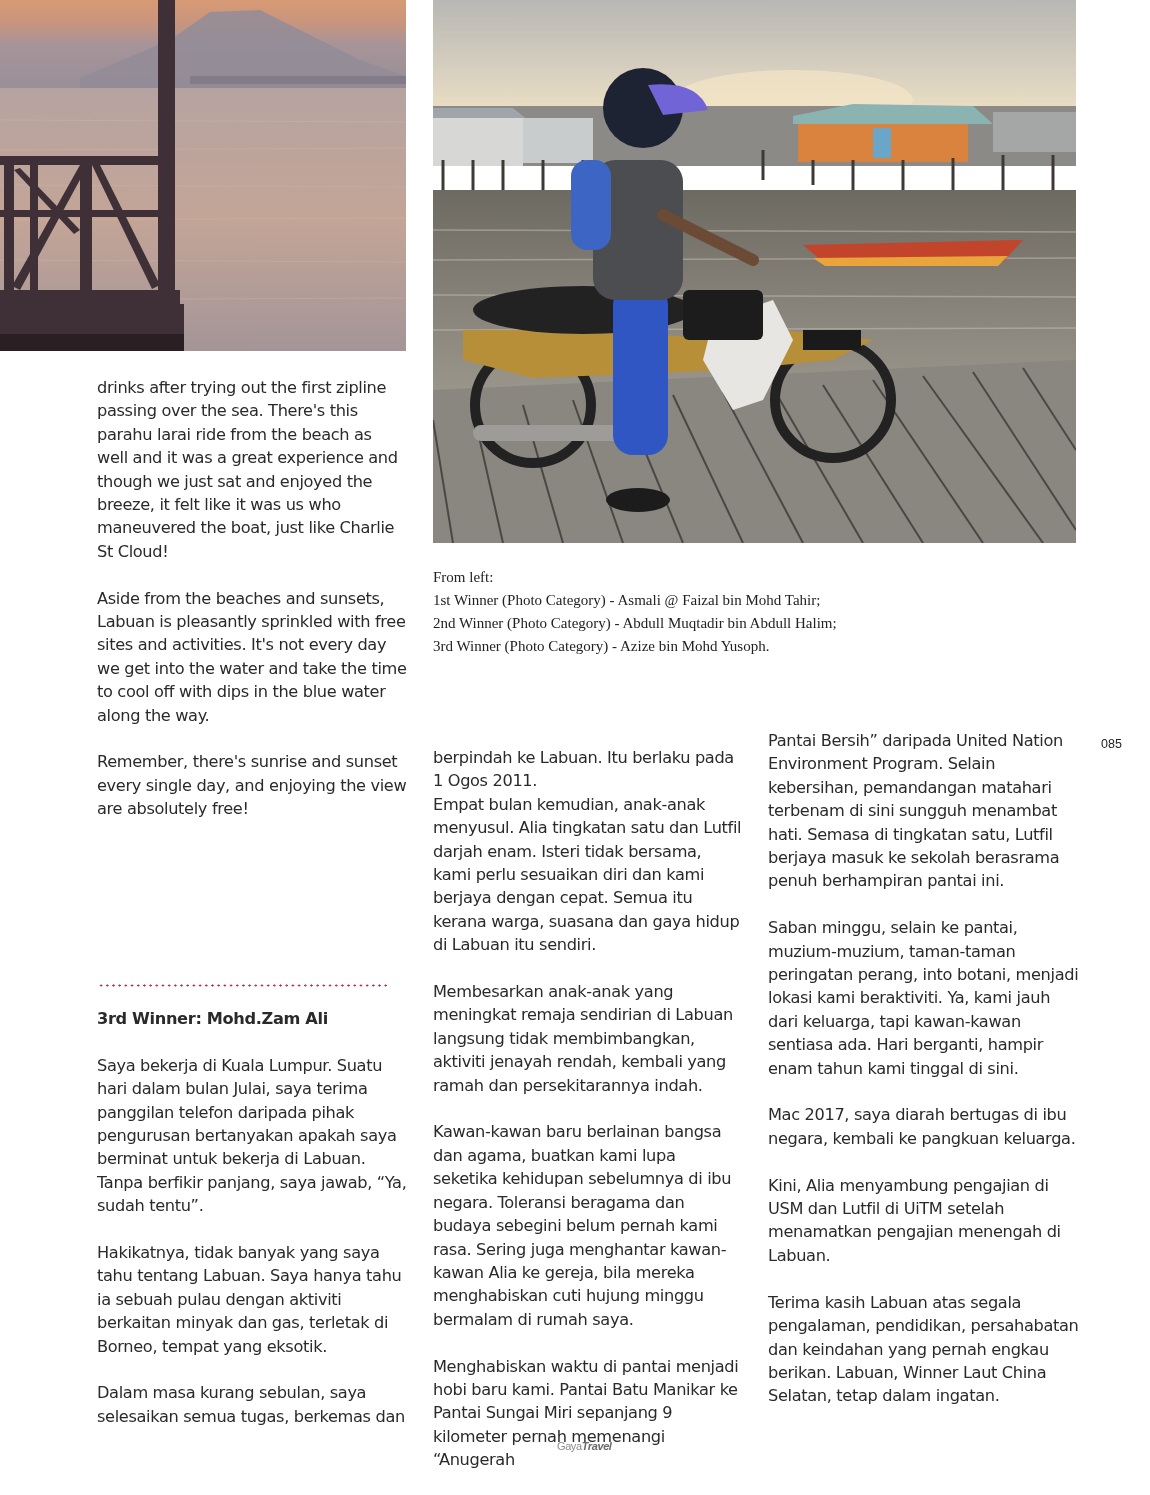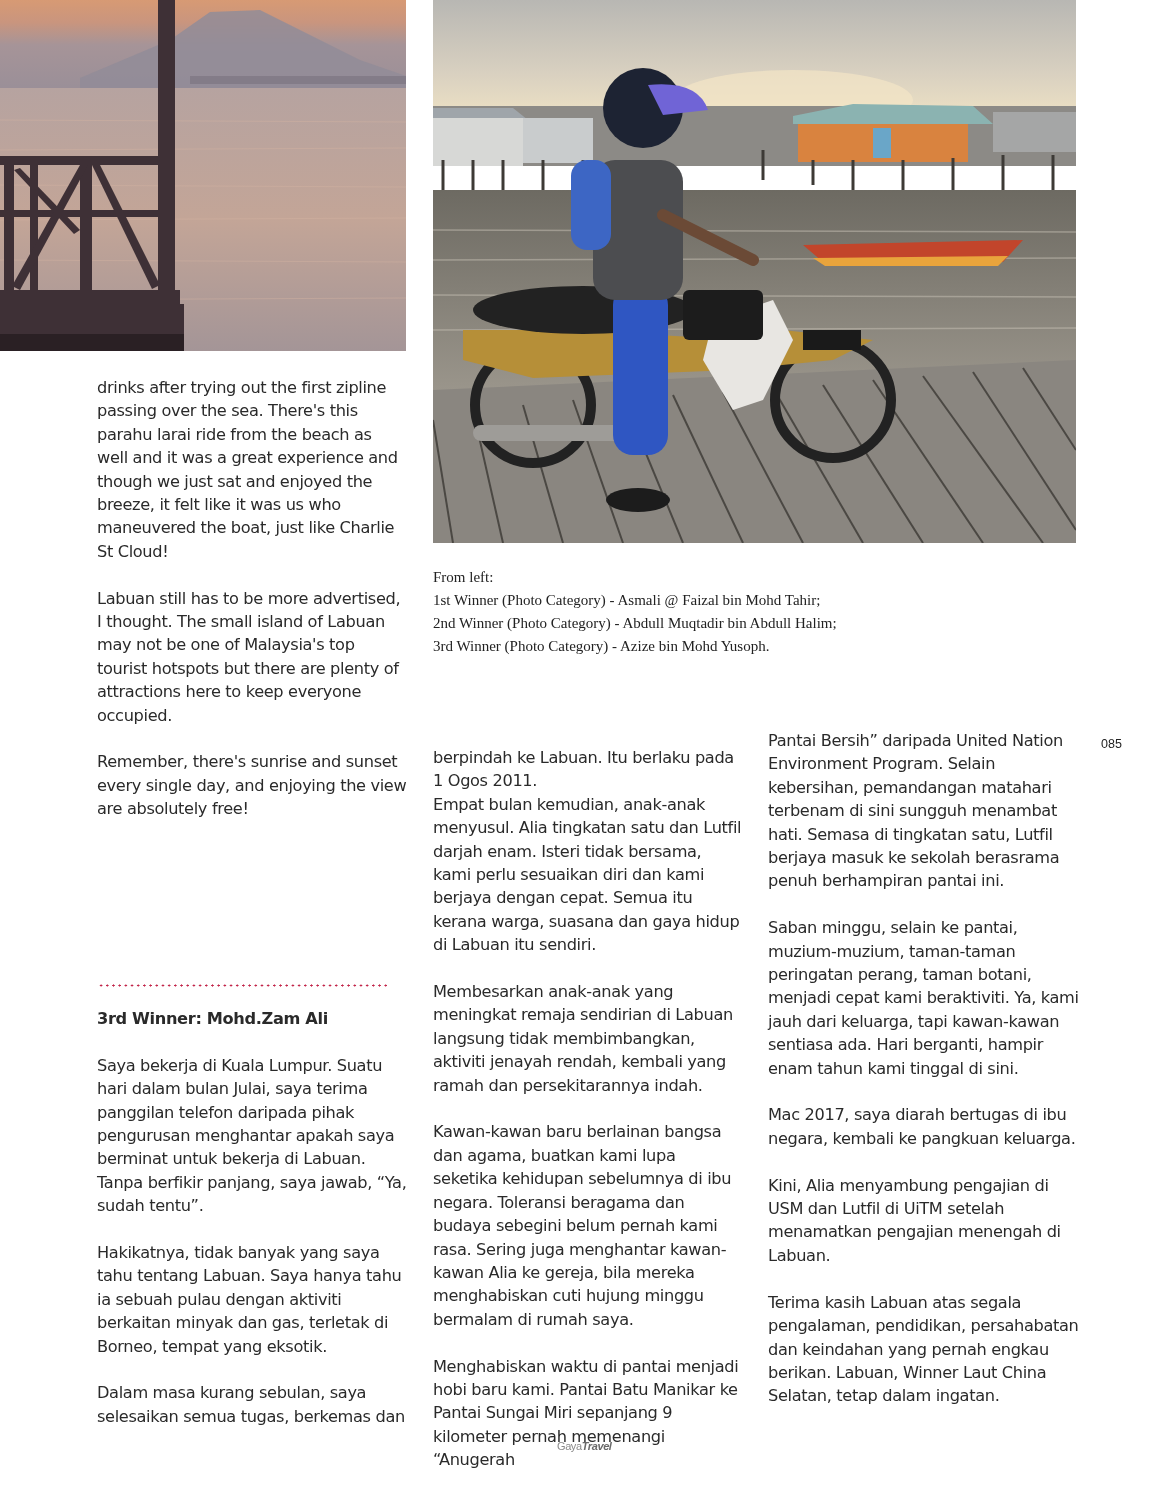--- a/index.html
+++ b/index.html
@@ -167,44 +167,44 @@
 
 <div id="caption">
   <div>From left:</div>
   <div>1st Winner (Photo Category) - Asmali @ Faizal bin Mohd Tahir;</div>
   <div>2nd Winner (Photo Category) - Abdull Muqtadir bin Abdull Halim;</div>
   <div>3rd Winner (Photo Category) - Azize bin Mohd Yusoph.</div>
 </div>
 
 <div class="col" id="col1-top">
   <p>drinks after trying out the first zipline passing over the sea. There's this parahu larai ride from the beach as well and it was a great experience and though we just sat and enjoyed the breeze, it felt like it was us who maneuvered the boat, just like Charlie St Cloud!</p>
-  <p>Labuan still has to be more advertised, I thought. The small island of Labuan may not be one of Malaysia's top tourist hotspots but there are plenty of attractions here to keep everyone occupied.</p>
+  <p>Aside from the beaches and sunsets, Labuan is pleasantly sprinkled with free sites and activities. It's not every day we get into the water and take the time to cool off with dips in the blue water along the way.</p>
   <p class="tight">Remember, there's sunrise and sunset every single day, and enjoying the view are absolutely free!</p>
 </div>
 
 <div class="divider"></div>
 
 <div class="col" id="col1-bottom">
   <div class="heading">3rd Winner: Mohd.Zam Ali</div>
-  <p>Saya bekerja di Kuala Lumpur.  Suatu hari dalam bulan Julai, saya terima panggilan telefon daripada pihak pengurusan menghantar apakah saya berminat untuk bekerja di Labuan. Tanpa berfikir panjang, saya jawab, “Ya, sudah tentu”.</p>
+  <p>Saya bekerja di Kuala Lumpur.  Suatu hari dalam bulan Julai, saya terima panggilan telefon daripada pihak pengurusan bertanyakan apakah saya berminat untuk bekerja di Labuan. Tanpa berfikir panjang, saya jawab, “Ya, sudah tentu”.</p>
   <p>Hakikatnya, tidak banyak yang saya tahu tentang Labuan. Saya hanya tahu ia sebuah pulau dengan aktiviti berkaitan minyak dan gas, terletak di Borneo, tempat yang eksotik.</p>
   <p class="tight">Dalam masa kurang sebulan, saya selesaikan semua tugas, berkemas dan</p>
 </div>
 
 <div class="col" id="col2">
   <p class="tight">berpindah ke Labuan.  Itu berlaku pada 1 Ogos 2011.</p>
   <p>Empat bulan kemudian, anak-anak menyusul.  Alia tingkatan satu dan Lutfil darjah enam.  Isteri tidak bersama, kami perlu sesuaikan diri dan kami berjaya dengan cepat.  Semua itu kerana warga, suasana dan gaya hidup di Labuan itu sendiri.</p>
   <p>Membesarkan anak-anak yang meningkat remaja sendirian di Labuan langsung tidak membimbangkan, aktiviti jenayah rendah, kembali yang ramah dan persekitarannya indah.</p>
   <p>Kawan-kawan baru berlainan bangsa dan agama, buatkan kami lupa seketika kehidupan sebelumnya di ibu negara. Toleransi beragama dan budaya sebegini belum pernah kami rasa.  Sering juga menghantar kawan-kawan Alia ke gereja, bila mereka menghabiskan cuti hujung minggu bermalam di rumah saya.</p>
   <p class="tight">Menghabiskan waktu di pantai menjadi hobi baru kami.  Pantai Batu Manikar ke Pantai Sungai Miri sepanjang 9 kilometer pernah memenangi “Anugerah</p>
 </div>
 
 <div class="col" id="col3">
   <p>Pantai Bersih” daripada United Nation Environment Program.  Selain kebersihan, pemandangan matahari terbenam di sini sungguh menambat hati.  Semasa di tingkatan satu, Lutfil berjaya masuk ke sekolah berasrama penuh berhampiran pantai ini.</p>
-  <p>Saban minggu, selain ke pantai, muzium-muzium, taman-taman peringatan perang, taman botani, menjadi cepat kami beraktiviti.  Ya, kami jauh dari keluarga, tapi kawan-kawan sentiasa ada.  Hari berganti, hampir enam tahun kami tinggal di sini.</p>
+  <p>Saban minggu, selain ke pantai, muzium-muzium, taman-taman peringatan perang, into botani, menjadi lokasi kami beraktiviti.  Ya, kami jauh dari keluarga, tapi kawan-kawan sentiasa ada.  Hari berganti, hampir enam tahun kami tinggal di sini.</p>
   <p>Mac 2017, saya diarah bertugas di ibu negara, kembali ke pangkuan keluarga.</p>
   <p>Kini, Alia menyambung pengajian di USM dan Lutfil di UiTM setelah menamatkan pengajian menengah di Labuan.</p>
   <p class="tight">Terima kasih Labuan atas segala pengalaman, pendidikan, persahabatan dan keindahan yang pernah engkau berikan.  Labuan, Winner Laut China Selatan, tetap dalam ingatan.</p>
 </div>
 
 <div id="page-number">085</div>
 
 <div id="brand"><span>Gaya</span><b>Travel</b></div>
 
 </body></html>

